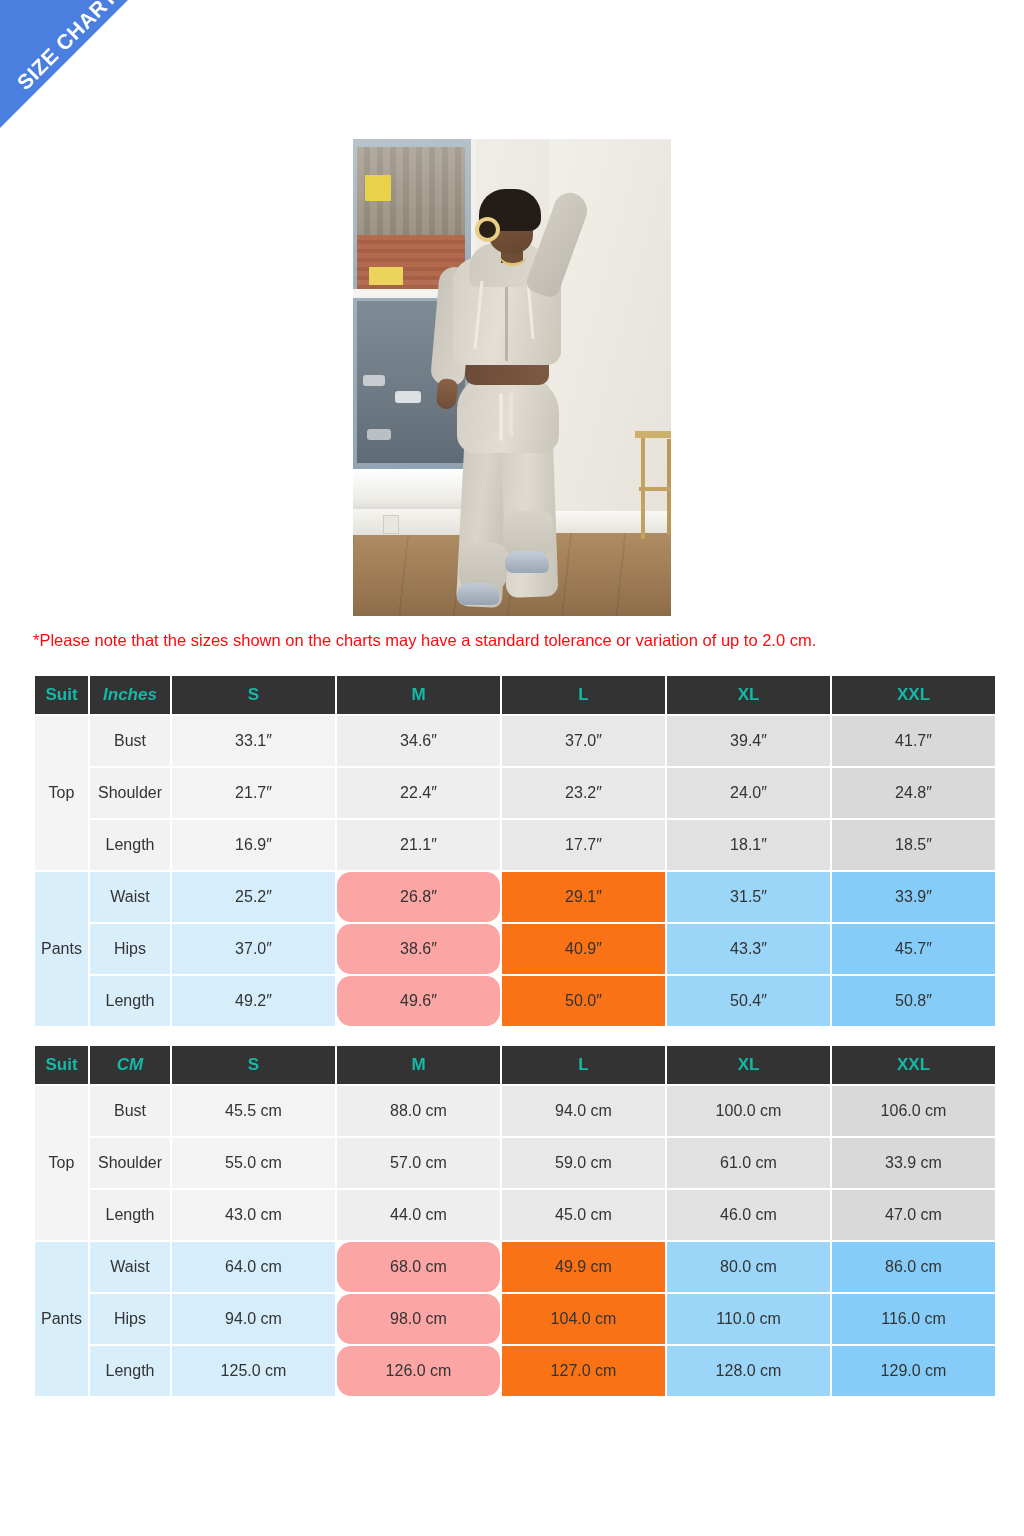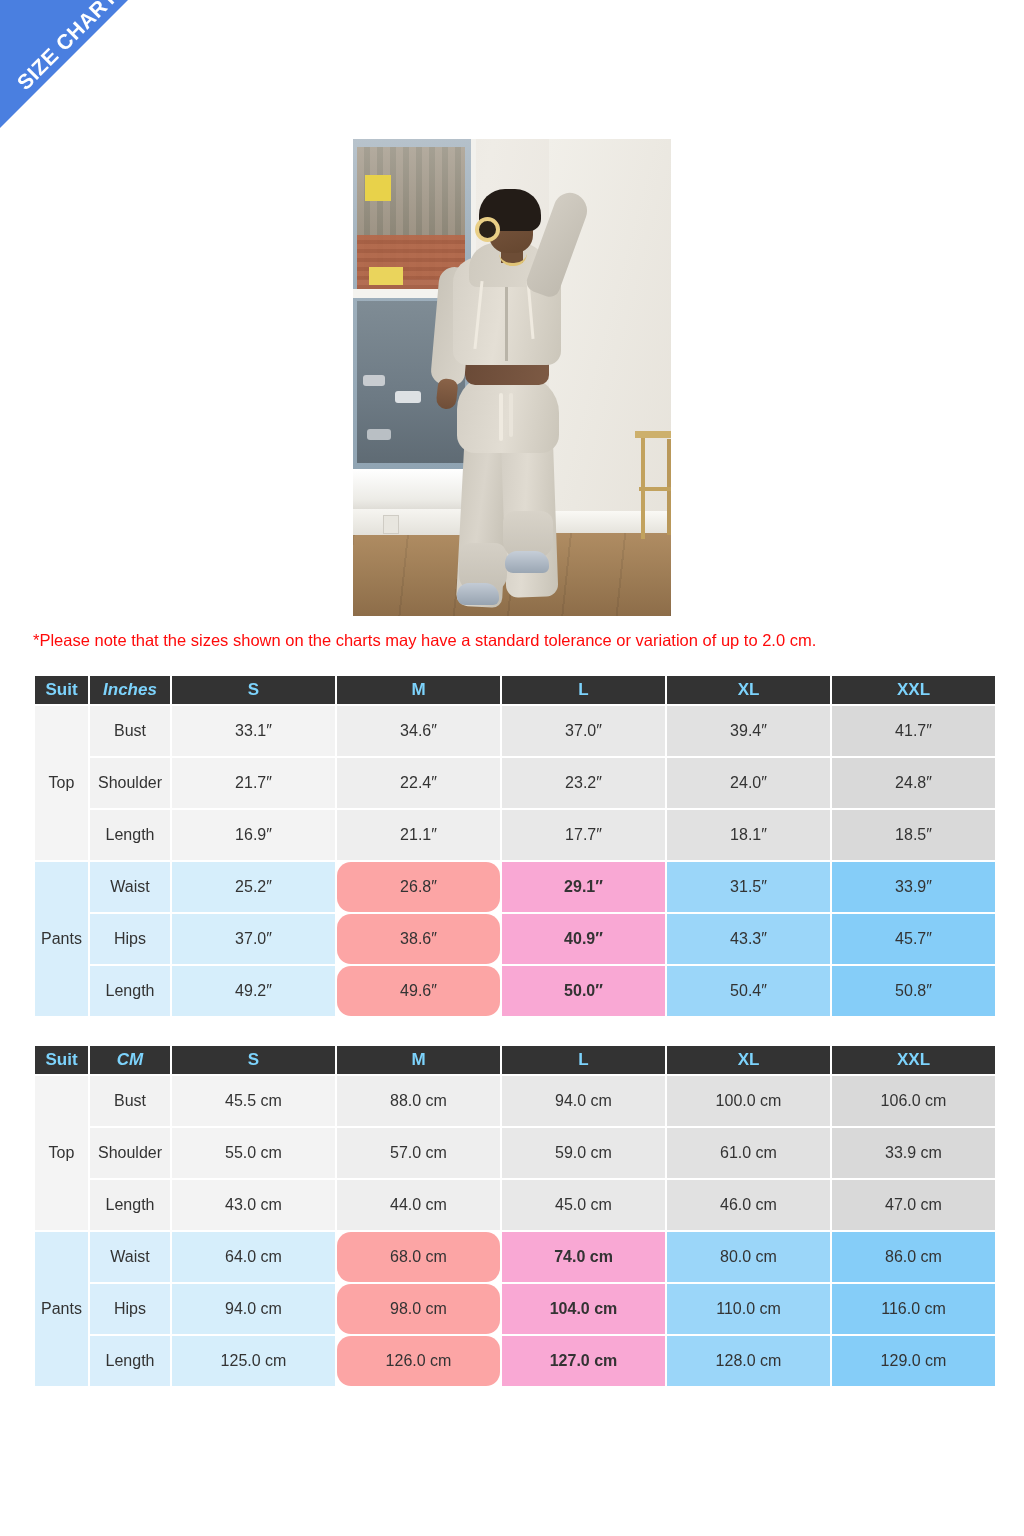--- a/index.html
+++ b/index.html
@@ -280,24 +280,24 @@
 
   .chart th, .chart td {
     padding: 0;
     margin: 0;
     text-align: center;
     vertical-align: middle;
     font-weight: normal;
   }
   .chart thead th {
     background: #333333;
-    color: #7dd3fc;
+    color: #14b8a6;
     font-size: 17px;
     font-weight: bold;
-    height: 28px;
+    height: 38px;
     font-family: "Liberation Sans", sans-serif;
   }
   .chart thead th.hdr-suit   { width: 53px; }
   .chart thead th.hdr-unit   { width: 80px; font-style: italic; }
   .chart thead th.hdr-size   { width: 163px; }
 
   .chart tbody td {
     height: 50px;
     font-size: 16px;
     color: #333333;
@@ -314,21 +314,21 @@
 
   
   td.v-top-1 { background: #f3f3f3; }
   td.v-top-2 { background: #eeeeee; }
   td.v-top-3 { background: #e8e8e8; }
   td.v-top-4 { background: #e1e1e1; }
   td.v-top-5 { background: #d9d9d9; }
 
   td.v-pants-1 { background: #d6eefb; }
   td.v-pants-2 { background: #fca5a5; border-radius: 14px; }
-  td.v-pants-3 { background: #f9a8d4; font-weight: bold; }
+  td.v-pants-3 { background: #f97316; }
   td.v-pants-4 { background: #9bd6f9; margin-top: 32px; }
   td.v-pants-5 { background: #85cdf8; }
 </style>
 </head>
 <body>
 
 <div id="ribbon-wrap">
   <div id="ribbon-tri"></div>
   <div id="ribbon-label">SIZE CHART</div>
 </div>
@@ -485,21 +485,21 @@
       <td class="v-top-2">44.0 cm</td>
       <td class="v-top-3">45.0 cm</td>
       <td class="v-top-4">46.0 cm</td>
       <td class="v-top-5">47.0 cm</td>
     </tr>
     <tr>
       <td class="grp-pants" rowspan="3">Pants</td>
       <td class="lbl-pants">Waist</td>
       <td class="v-pants-1">64.0 cm</td>
       <td class="v-pants-2">68.0 cm</td>
-      <td class="v-pants-3">74.0 cm</td>
+      <td class="v-pants-3">49.9 cm</td>
       <td class="v-pants-4">80.0 cm</td>
       <td class="v-pants-5">86.0 cm</td>
     </tr>
     <tr>
       <td class="lbl-pants">Hips</td>
       <td class="v-pants-1">94.0 cm</td>
       <td class="v-pants-2">98.0 cm</td>
       <td class="v-pants-3">104.0 cm</td>
       <td class="v-pants-4">110.0 cm</td>
       <td class="v-pants-5">116.0 cm</td>

